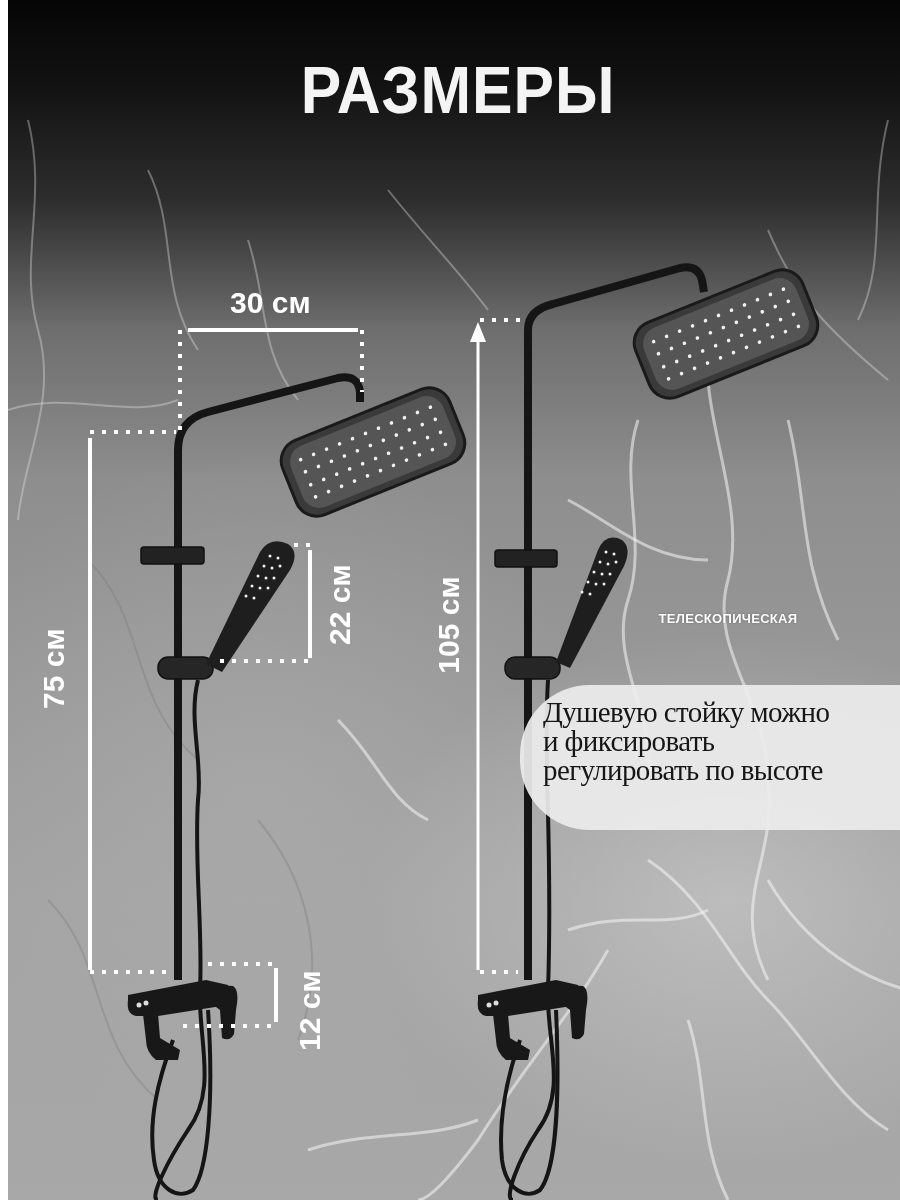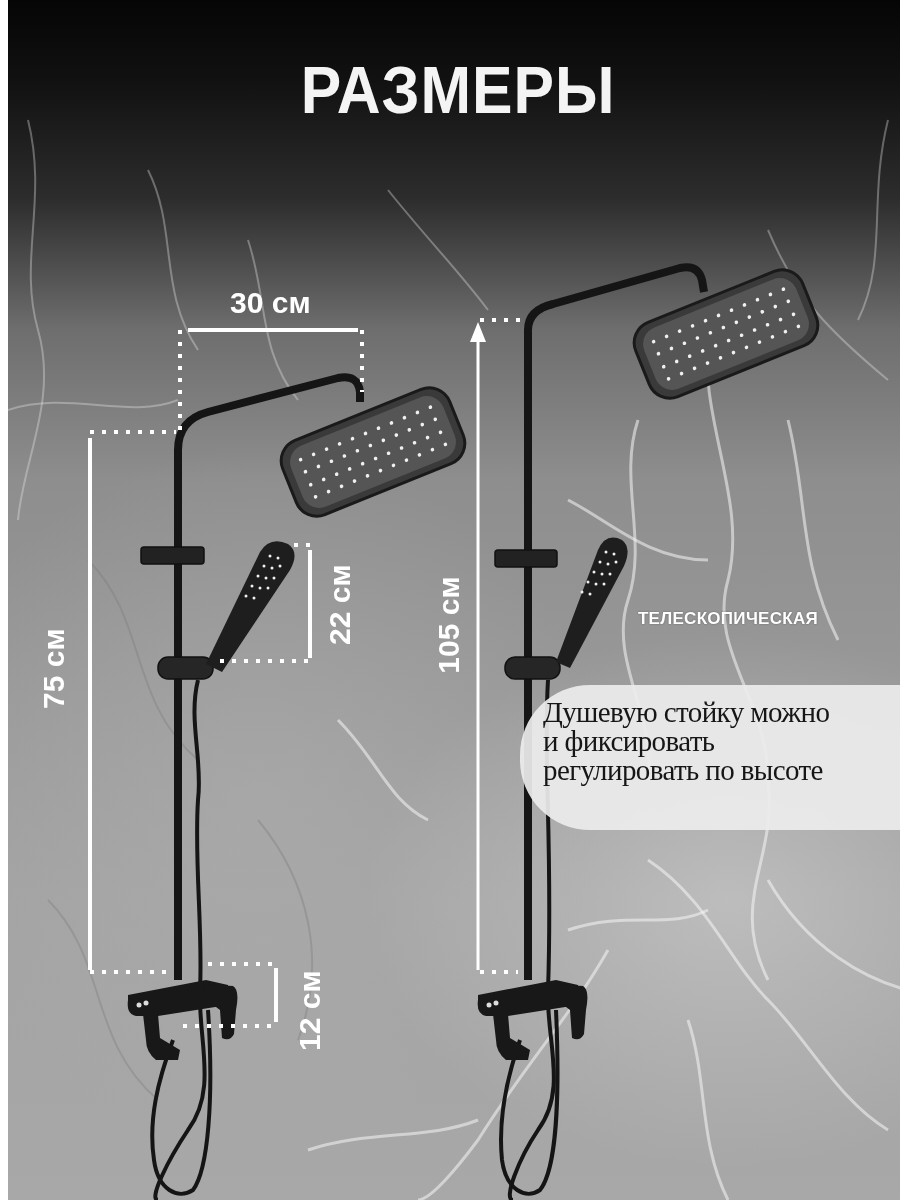--- a/index.html
+++ b/index.html
@@ -14,21 +14,21 @@
   }
   .veins { position:absolute; left:0; top:0; width:900px; height:1200px; }
   .title { position:absolute; left:0; top:52px; width:900px; text-align:center;
     font-family:"Liberation Sans", sans-serif; font-weight:700; font-size:66px; color:#f4f4f4;
     letter-spacing:1px; line-height:76px; transform:scaleX(0.92); }
   .product { position:absolute; left:0; top:0; width:900px; height:1200px; }
   .dim-label { position:absolute; color:#fff; font-weight:700; font-size:30px; line-height:34px;
     font-family:"Liberation Sans", sans-serif; white-space:nowrap; }
   .vert { transform-origin:center center; transform:rotate(-90deg); }
   .tele { position:absolute; left:580px; top:609px; width:280px; text-align:center;
-    color:#fff; font-weight:700; font-size:17px; line-height:20px; letter-spacing:0.3px;
+    color:#fff; font-weight:700; font-size:13px; line-height:20px; letter-spacing:0.3px;
     text-shadow:0 0 2px rgba(0,0,0,0.35); }
   .info-panel { position:absolute; left:512px; top:685px; width:420px; height:145px;
     background:rgba(236,236,236,0.93); border-radius:70px 0 0 70px; }
   .info-text { position:absolute; left:535px; top:698px; width:360px; color:#161616;
     font-family:Liberation Serif, serif; font-size:29px; line-height:29px; letter-spacing:-0.6px; }
   .info-text span { display:block; }
 </style>
 </head>
 <body>
 

